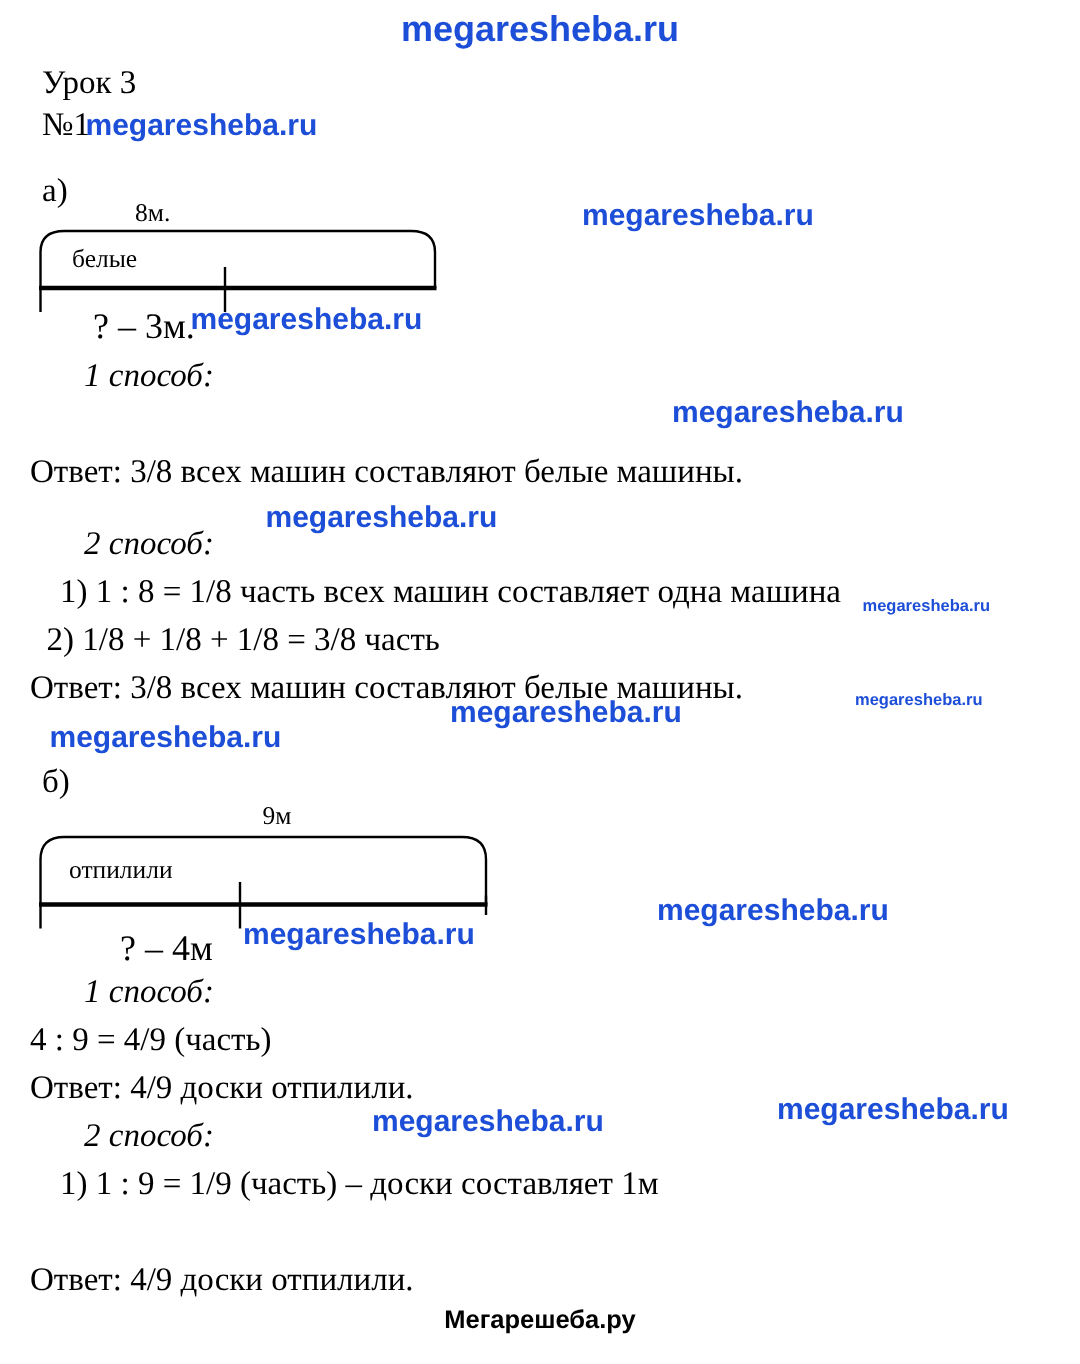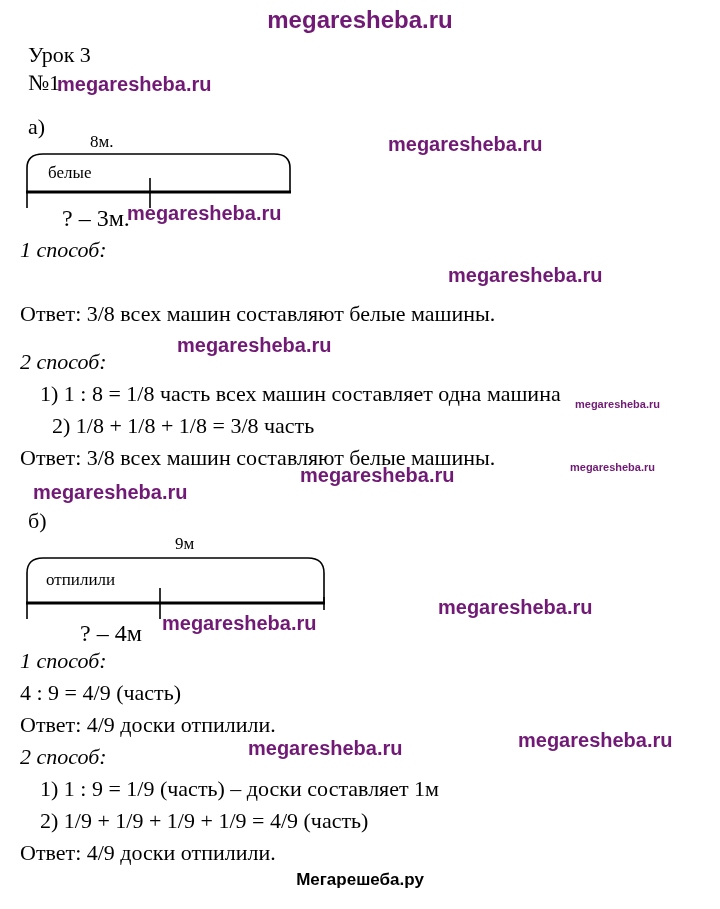--- a/index.html
+++ b/index.html
@@ -10,26 +10,26 @@
     background:#ffffff;
     overflow:hidden;
     font-family:"Liberation Serif", serif;
     color:#000;
   }
   .abs{position:absolute;white-space:nowrap;}
   .wm{
     font-family:"Liberation Sans", sans-serif;
     font-weight:bold;
     font-size:20px;
-    color:#701a75;
+    color:#1d4ed8;
   }
   .wm-top{font-size:24px;width:720px;text-align:center;}
   .wm-small{font-size:11px;}
   .body-line{font-size:22px;}
-  .italic{font-style:italic;}
+  .italic{font-style:italic;margin-left:36px;}
   .bold{font-weight:normal;}
   .diagram-label{font-size:17px;font-family:Liberation Serif, serif;}
   .part-label{font-size:24px;}
   .footer-line{
     font-family:"Liberation Sans", sans-serif;
     font-weight:bold;
     font-size:17px;
     width:720px;
     text-align:center;
   }
@@ -62,21 +62,21 @@
   <div class="abs wm" style="left:127px;top:202px;">megaresheba.ru</div>
 
   <div class="abs body-line italic" style="left:20px;top:237px;">1 способ:</div>
   <div class="abs wm" style="left:448px;top:264px;">megaresheba.ru</div>
   <div class="abs body-line" style="left:20px;top:301px;">Ответ: 3/8 всех машин составляют белые машины.</div>
 
   <div class="abs wm" style="left:177px;top:334px;">megaresheba.ru</div>
   <div class="abs body-line italic" style="left:20px;top:349px;">2 способ:</div>
   <div class="abs body-line" style="left:40px;top:381px;">1) 1 : 8 = 1/8 часть всех машин составляет одна машина</div>
   <div class="abs wm wm-small" style="left:575px;top:398px;">megaresheba.ru</div>
-  <div class="abs body-line" style="left:52px;top:413px;">2) 1/8 + 1/8 + 1/8 = 3/8 часть</div>
+  <div class="abs body-line" style="left:31px;top:413px;">2) 1/8 + 1/8 + 1/8 = 3/8 часть</div>
   <div class="abs body-line" style="left:20px;top:445px;">Ответ: 3/8 всех машин составляют белые машины.</div>
   <div class="abs wm wm-small" style="left:570px;top:461px;">megaresheba.ru</div>
 
   <div class="abs wm" style="left:300px;top:464px;">megaresheba.ru</div>
   <div class="abs wm" style="left:33px;top:481px;">megaresheba.ru</div>
 
   <div class="abs body-line" style="left:28px;top:508px;">б)</div>
 
   <div class="abs diagram-label" style="left:175px;top:534px;">9м</div>
 
@@ -93,18 +93,17 @@
   <div class="abs wm" style="left:438px;top:596px;">megaresheba.ru</div>
 
   <div class="abs body-line italic" style="left:20px;top:648px;">1 способ:</div>
   <div class="abs body-line" style="left:20px;top:680px;">4 : 9 = 4/9 (часть)</div>
   <div class="abs body-line" style="left:20px;top:712px;">Ответ: 4/9 доски отпилили.</div>
 
   <div class="abs body-line italic" style="left:20px;top:744px;">2 способ:</div>
   <div class="abs wm" style="left:248px;top:737px;">megaresheba.ru</div>
   <div class="abs wm" style="left:518px;top:729px;">megaresheba.ru</div>
   <div class="abs body-line" style="left:40px;top:776px;">1) 1 : 9 = 1/9 (часть) – доски составляет 1м</div>
-  <div class="abs body-line" style="left:40px;top:808px;">2) 1/9 + 1/9 + 1/9 + 1/9 = 4/9 (часть)</div>
   <div class="abs body-line" style="left:20px;top:840px;">Ответ: 4/9 доски отпилили.</div>
 
   <div class="abs footer-line" style="left:0;top:870px;">Мегарешеба.ру</div>
 
 </div>
 
 </body></html>

